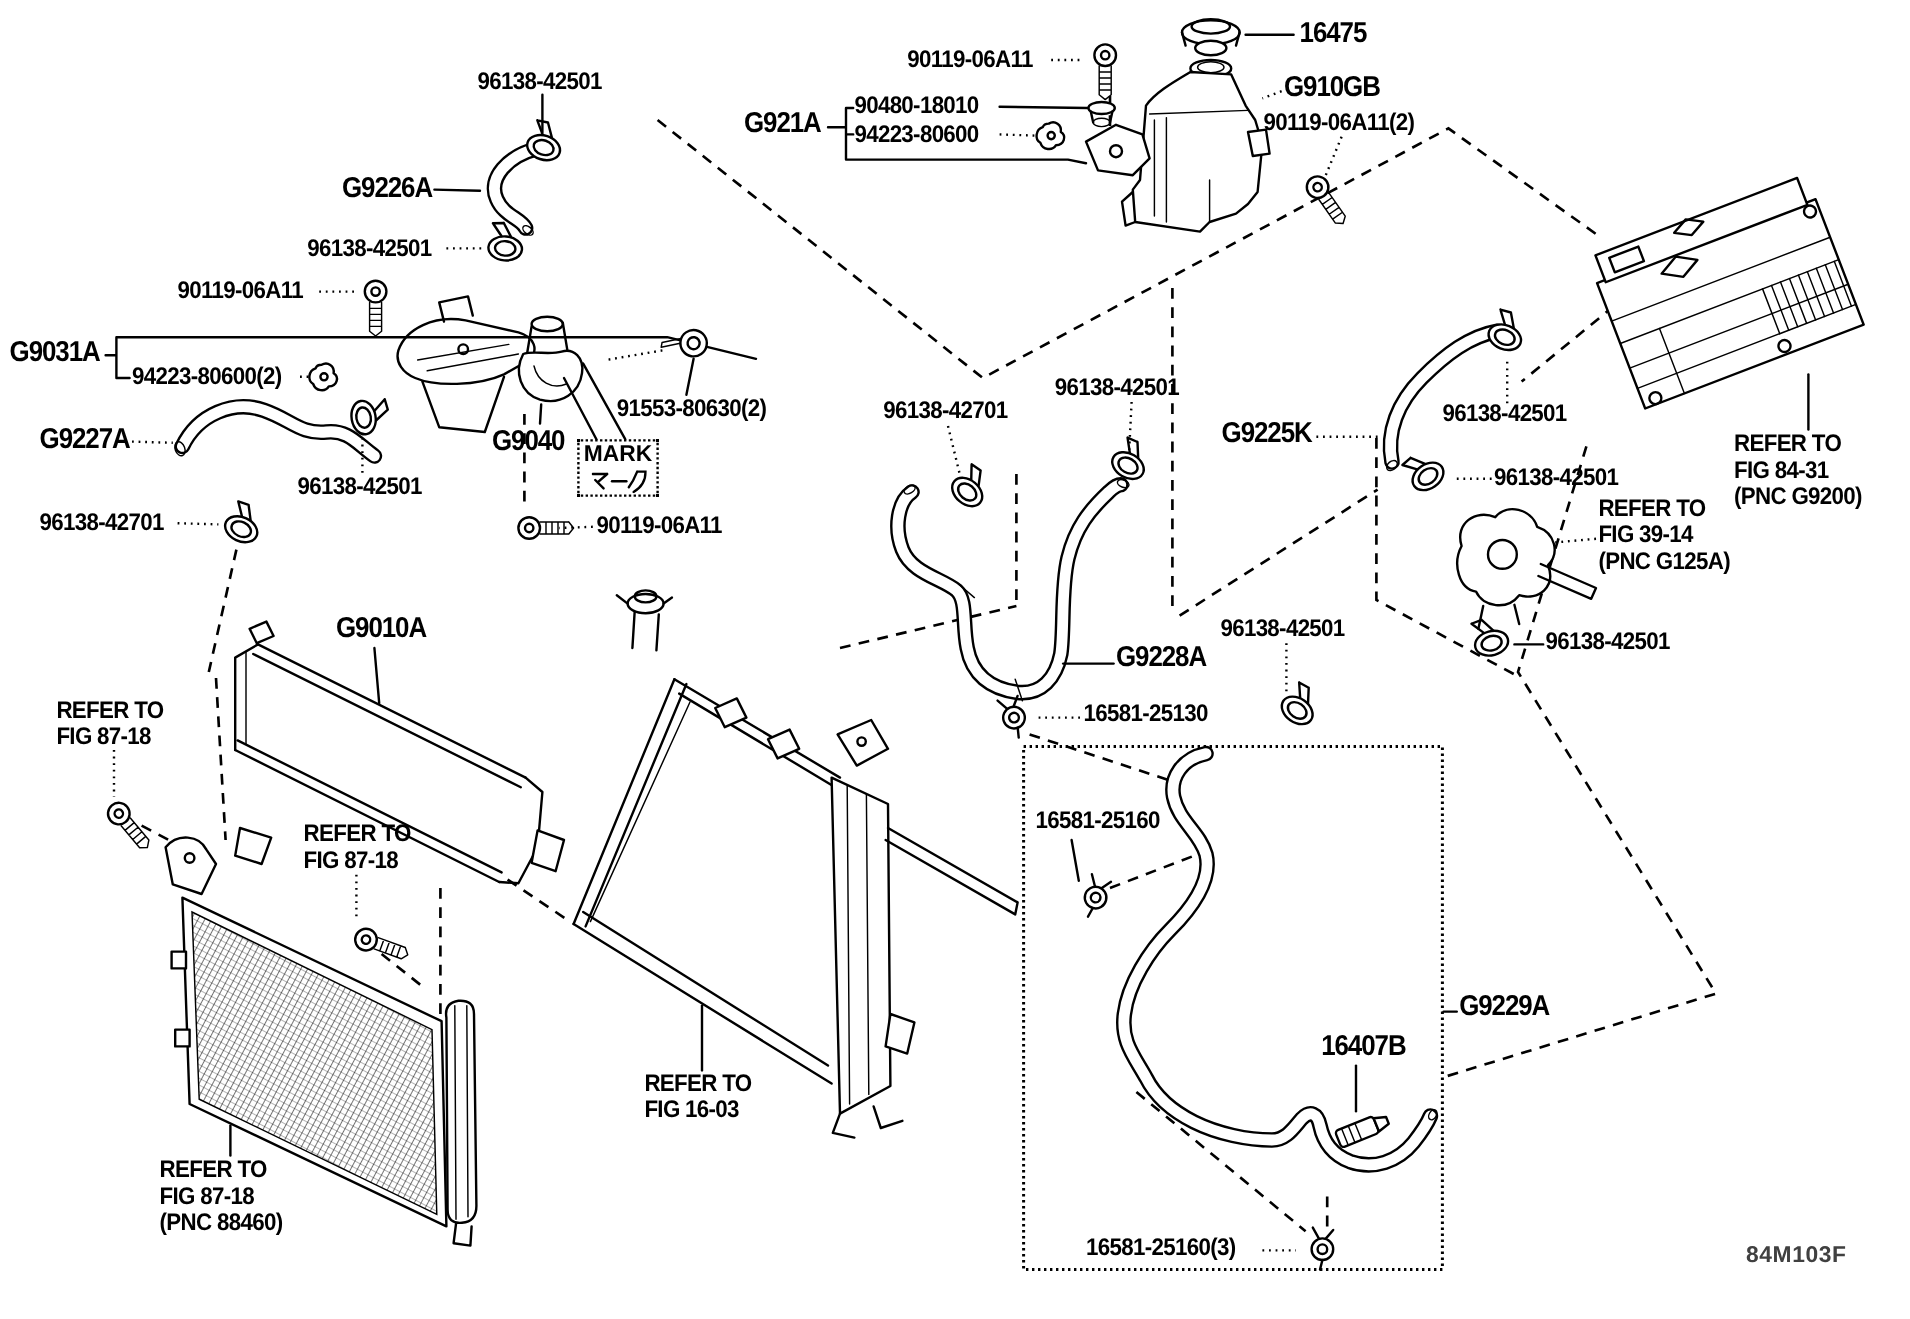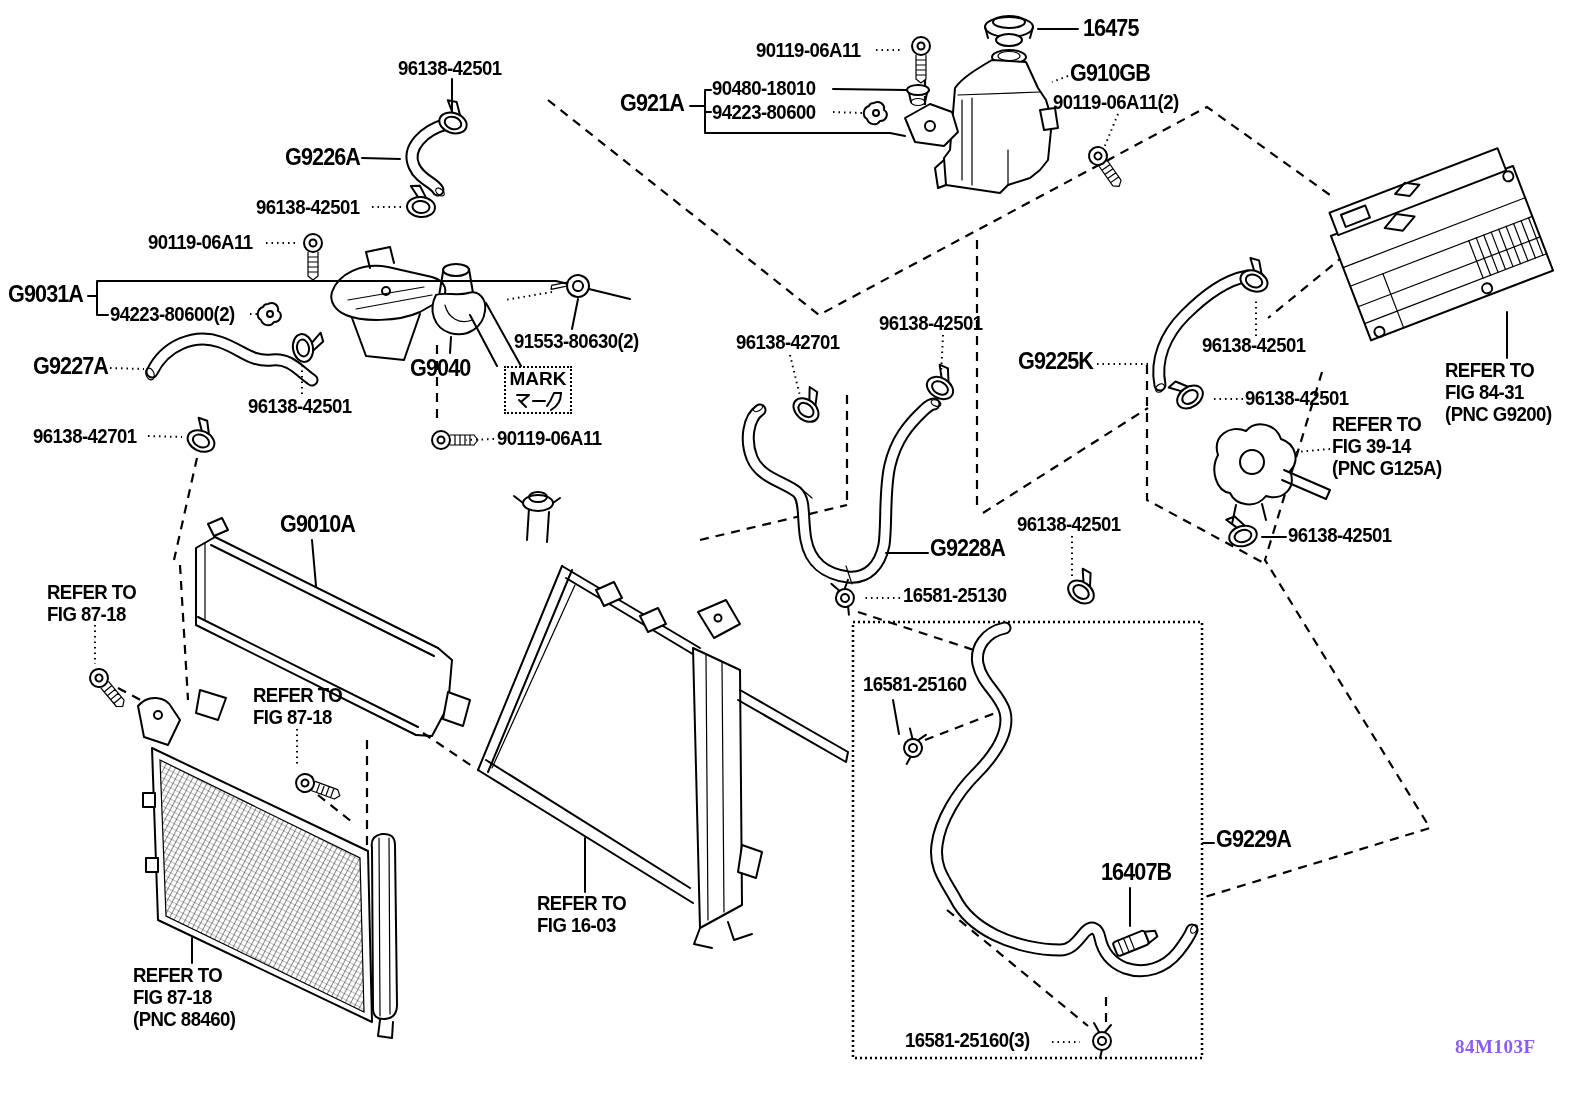--- a/index.html
+++ b/index.html
@@ -12,23 +12,23 @@
   .dot{stroke:#000;stroke-width:2;fill:none;stroke-dasharray:1.5 4;}
   .dash{stroke:#000;stroke-width:2.2;fill:none;stroke-dasharray:9 7;}
   .boxdot{stroke:#000;stroke-width:2.5;fill:none;stroke-dasharray:2 3;}
   .tubeO{stroke:#000;stroke-width:13;fill:none;stroke-linecap:round;}
   .tubeI{stroke:#fff;stroke-width:9;fill:none;stroke-linecap:round;}
   .lbl{position:absolute;font-weight:bold;font-size:20px;line-height:22px;letter-spacing:-0.6px;
        white-space:nowrap;color:#000;transform:scaleX(0.93);transform-origin:0 0;}
   .lbl.big{font-size:24px;line-height:26px;letter-spacing:-1px;transform:scaleX(0.9);}
   .refnote{position:absolute;font-weight:bold;font-size:20px;line-height:22px;letter-spacing:-0.6px;
        white-space:nowrap;color:#000;transform:scaleX(0.93);transform-origin:0 0;}
-  .figcode{position:absolute;left:1455px;top:1036px;font-weight:bold;font-size:19px;color:#8b5cf6;
-       letter-spacing:0.5px;font-family:Liberation Serif, serif;}
-  .markbox{position:absolute;left:504px;top:366px;width:64px;height:44px;border:2px dotted #000;
+  .figcode{position:absolute;left:1455px;top:1036px;font-weight:bold;font-size:19px;color:#404040;
+       letter-spacing:0.5px;}
+  .markbox{position:absolute;left:481px;top:366px;width:64px;height:44px;border:2px dotted #000;
        text-align:center;font-weight:bold;font-size:19px;line-height:21px;color:#000;}
   .markbox .jp{position:relative;display:block;height:21px;}
   .markbox .jp span{position:absolute;left:0;right:0;color:transparent;}
   .markbox .jp svg{position:absolute;left:10px;top:2px;}
 </style>
 </head>
 <body>
 
 <div class="stage" id="stage">
 

